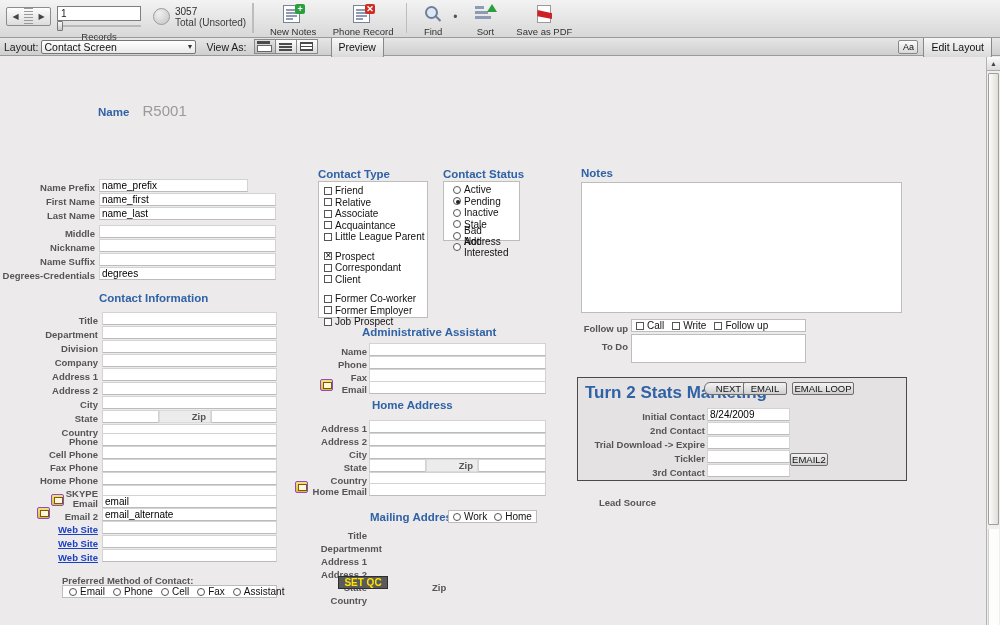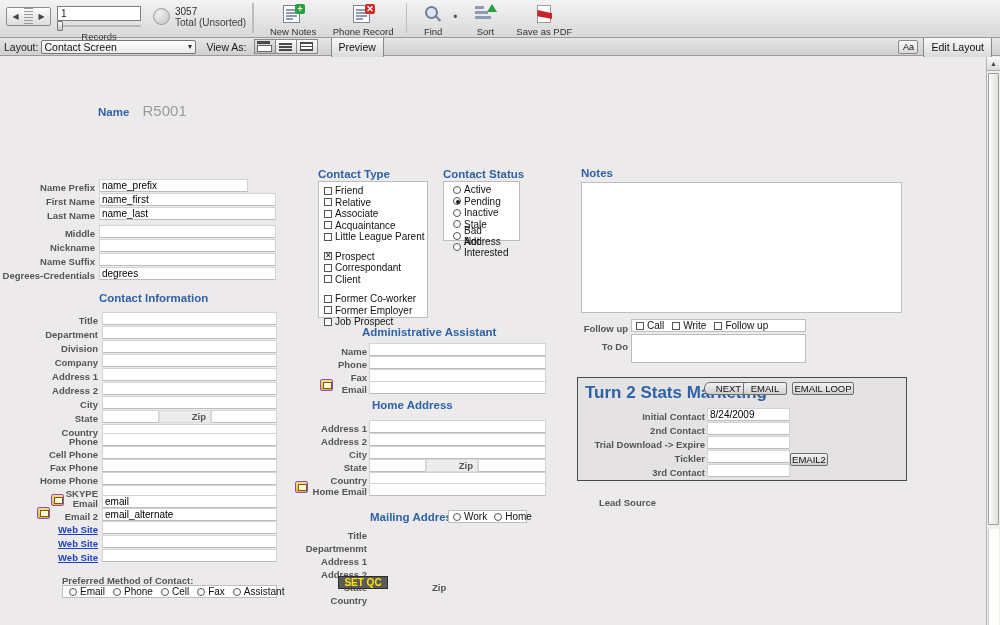--- a/index.html
+++ b/index.html
@@ -506,32 +506,32 @@
   <div class="fld" style="left:478px; top:402px; width:68px;"></div>
 
   <div class="flbl" style="left:290px; top:418px; width:77px;">Country</div>
   <div class="fld" style="left:369px; top:415px; width:177px;"></div>
 
   <div class="mailico" style="left:295px; top:424px;"></div>
   <div class="flbl" style="left:290px; top:429px; width:77px;">Home Email</div>
   <div class="fld" style="left:369px; top:426px; width:177px;"></div>
 
   <div class="sec-head" style="left:370px; top:454px;">Mailing Address</div>
-  <div class="box" style="left:448px; top:453px; width:79px; height:13px; display:flex; align-items:center; padding-left:4px; gap:7px;">
+  <div class="box" style="left:448px; top:453px; width:89px; height:13px; display:flex; align-items:center; padding-left:4px; gap:7px;">
     <div class="cbrow">
         <span class="rad"></span>
         <span>Work</span>
       </div>
     <div class="cbrow">
         <span class="rad"></span>
         <span>Home</span>
       </div>
   </div>
   <div class="flbl" style="left:280px; top:473px; width:87px;">Title</div>
-  <div class="flbl" style="left:280px; top:486px; width:87px;">Departmenmt</div>
+  <div class="flbl" style="left:295px; top:486px; width:87px;">Departmenmt</div>
   <div class="flbl" style="left:280px; top:499px; width:87px;">Address 1</div>
   <div class="flbl" style="left:280px; top:512px; width:87px;">Address 2</div>
   <div class="flbl" style="left:280px; top:525px; width:87px;">State</div>
   <div class="flbl" style="left:432px; top:525px; width:40px; text-align:left;">Zip</div>
   <div class="flbl" style="left:280px; top:538px; width:87px;">Country</div>
 
   <div class="sec-head" style="left:581px; top:110px;">Notes</div>
   <div class="box" style="left:581px; top:125px; width:321px; height:131px;"></div>
 
   <div class="flbl" style="left:575px; top:266px; width:53px;">Follow up</div>

